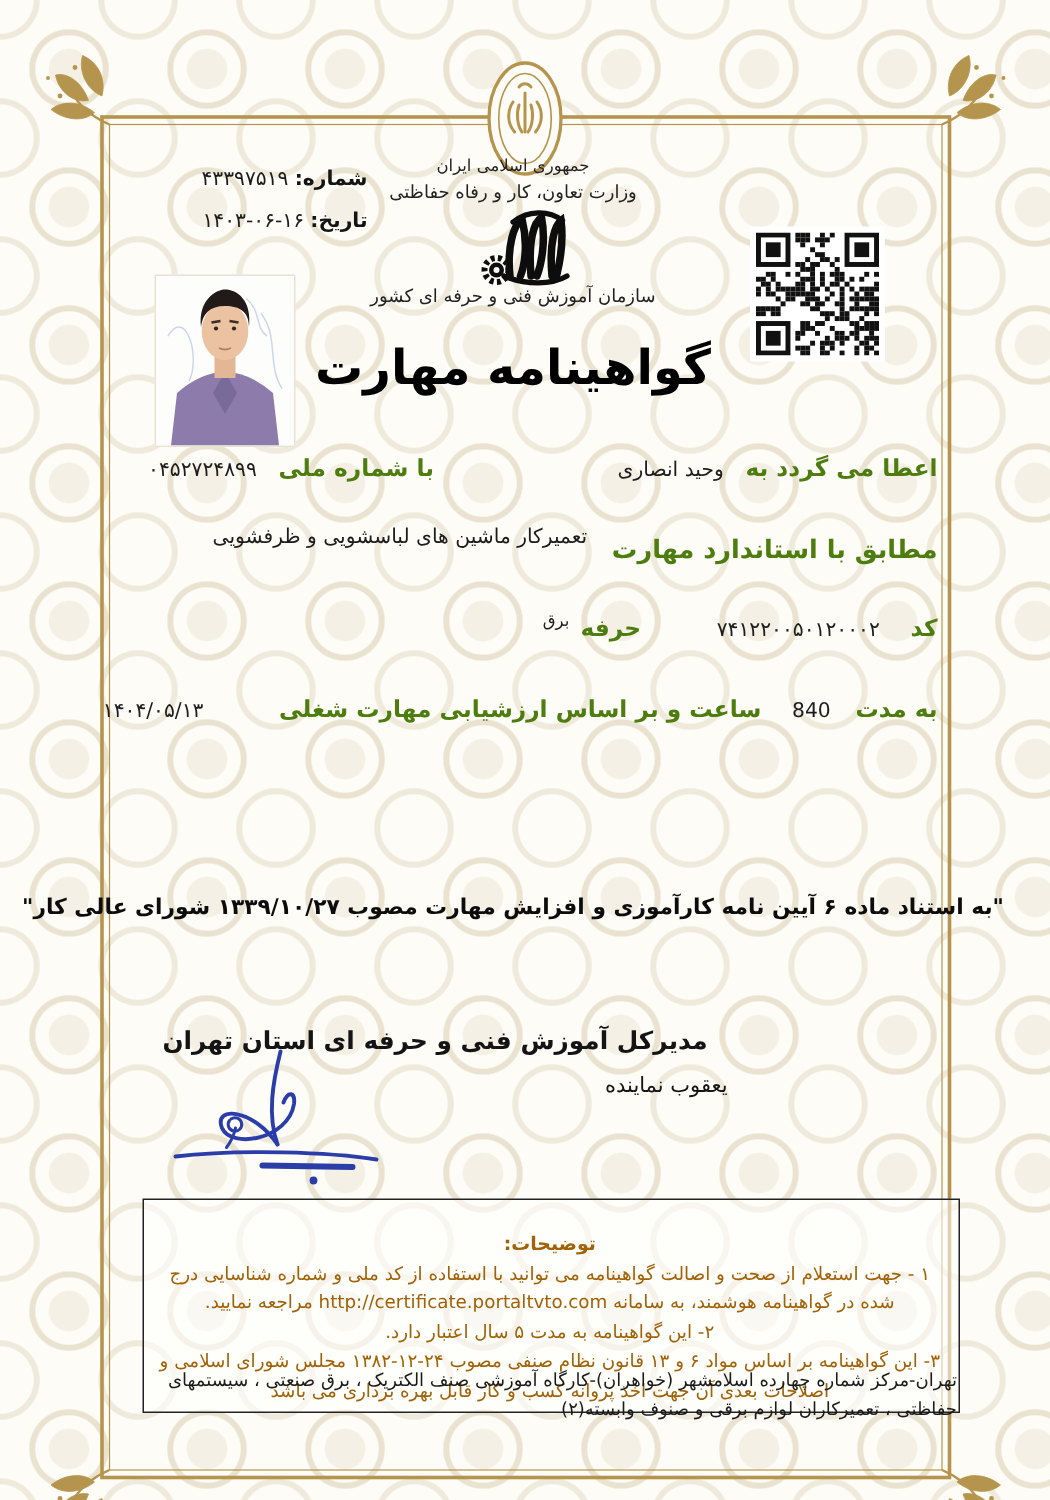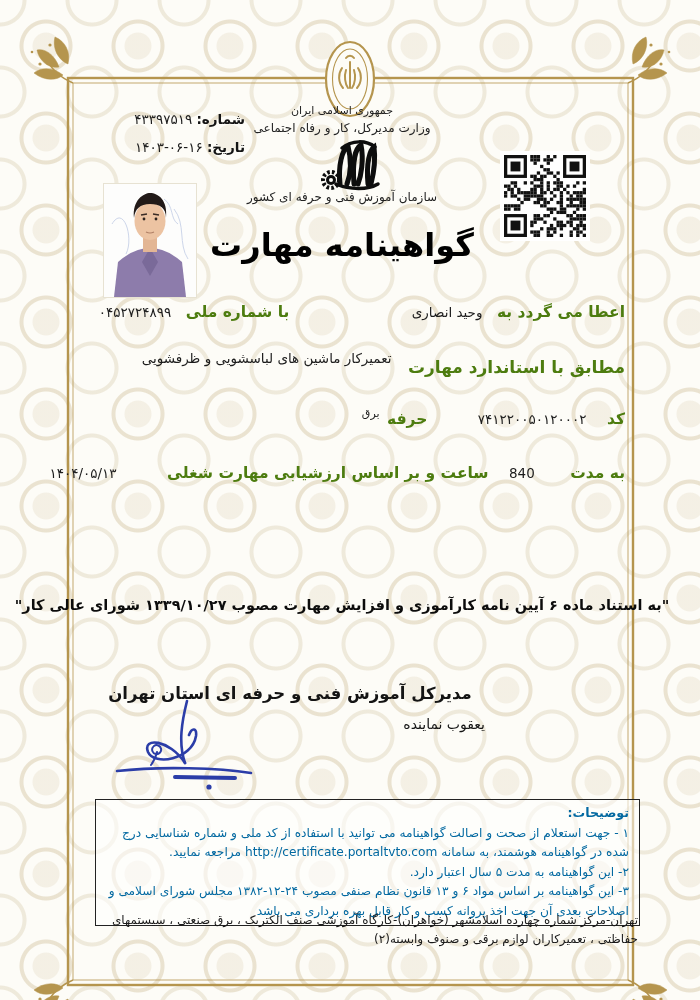--- a/index.html
+++ b/index.html
@@ -18,22 +18,22 @@
   .hdr-small{font-size:11px;letter-spacing:.2px;color:#222;}
   .meta{font-size:13px;line-height:2.05;text-align:right;}
   .meta .lbl{font-weight:bold;font-size:13.5px;}
   .title{font-size:32px;font-weight:bold;color:#000;}
   .row{position:absolute;right:75px;z-index:2;direction:rtl;white-space:nowrap;font-size:14px;}
   .row .lbl{font-weight:bold;font-size:15.5px;color:#4d7c0f;}
   .val{font-size:13.5px;color:#1c1c1c;}
   .quote{font-size:14.5px;font-weight:bold;color:#0c0c0c;}
   .sig-title{font-size:16.5px;font-weight:bold;}
   .sig-name{font-size:14px;}
-  .notes-box{border:1.6px solid #222;background:rgba(255,255,255,.55);padding:3px 10px 4px 8px;
-             direction:rtl;text-align:right;font-size:12.2px;line-height:1.6;color:#0369a1;}
+  .notes-box{border:1.6px solid #222;background:rgba(255,255,255,.55);padding:19px 10px 4px 8px;
+             direction:rtl;text-align:center;font-size:12.2px;line-height:1.6;color:#a16207;}
   .notes-box .nh{font-weight:bold;font-size:12.6px;}
   .addr{direction:rtl;text-align:right;font-size:12px;line-height:1.6;color:#1a1a1a;}
   .photo{background:#fefefe;border:1px solid #e7e2d2;}
   .qr-wrap{background:#fff;padding:4px;}
   svg{display:block;}
 </style>
 </head>
 <body>
 
 <div class="page">
@@ -66,21 +66,21 @@
         <path d="M342,68 C338,74 338,82 343,88"></path>
         <path d="M358,68 C362,74 362,82 357,88"></path>
         <path d="M346,70 C344,76 345,84 348,88"></path>
         <path d="M354,70 C356,76 355,84 352,88"></path>
         <path d="M346,58 C348,55 352,55 354,58"></path>
       </g>
     </g>
   </svg>
 
   <div class="abs center hdr-small rtl" style="top:104px">جمهوری اسلامی ایران</div>
-  <div class="abs center hdr-small rtl" style="top:121px;font-size:12px">وزارت مدیرکل، کار و رفاه اجتماعی</div>
+  <div class="abs center hdr-small rtl" style="top:121px;font-size:12px">وزارت تعاون، کار و رفاه حفاظتی</div>
 
   <svg class="abs" style="left:318px;top:138px" width="64" height="54" viewBox="0 0 64 54">
     <g stroke="#0d0d0d" fill="none" stroke-linecap="round">
       <path d="M22,46 C20,28 24,12 30,8 C34,24 32,38 29,46" stroke-width="5"></path>
       <path d="M36,46 C34,22 38,10 43,7 C46,22 43,38 40,46" stroke-width="5"></path>
       <path d="M50,46 C48,24 52,12 56,9 C58,24 55,38 53,46" stroke-width="5"></path>
       <path d="M24,10 C34,2 48,2 57,9" stroke-width="3.5"></path>
       <path d="M18,46 C32,52 50,52 60,46" stroke-width="3.5"></path>
     </g>
     <circle cx="13" cy="42" r="8" fill="none" stroke="#0d0d0d" stroke-width="4" stroke-dasharray="2.6 2.2"></circle>
@@ -352,21 +352,21 @@
   </div>
 
   <div class="row" style="top:410px">
     <span class="lbl" style="margin-left:16px">کد</span>
     <span class="val" style="margin-left:46px;letter-spacing:1px">۷۴۱۲۲۰۰۵۰۱۲۰۰۰۲</span>
     <span class="lbl" style="margin-left:3px">حرفه</span>
     <span class="val" style="font-size:11px;position:relative;top:-7px">برق</span>
   </div>
 
   <div class="row" style="top:464px">
-    <span class="lbl" style="margin-left:31px">به مدت</span>
+    <span class="lbl" style="margin-left:12px">به مدت</span>
     <span class="val" style="margin-left:16px">840</span>
     <span class="lbl" style="margin-left:46px">ساعت و بر اساس ارزشیابی مهارت شغلی</span>
     <span class="val">۱۴۰۴/۰۵/۱۳</span>
   </div>
 
 
   <div class="abs center rtl quote" style="top:597px">"به استناد ماده ۶ آیین نامه کارآموزی و افزایش مهارت مصوب ۱۳۳۹/۱۰/۲۷ شورای عالی کار"</div>
 
   <div class="abs rtl sig-title" style="top:684px;left:95px;width:390px;text-align:center">مدیرکل آموزش فنی و حرفه ای استان تهران</div>
   <div class="abs rtl sig-name" style="top:716px;left:95px;width:390px;text-align:right">یعقوب نماینده</div>

